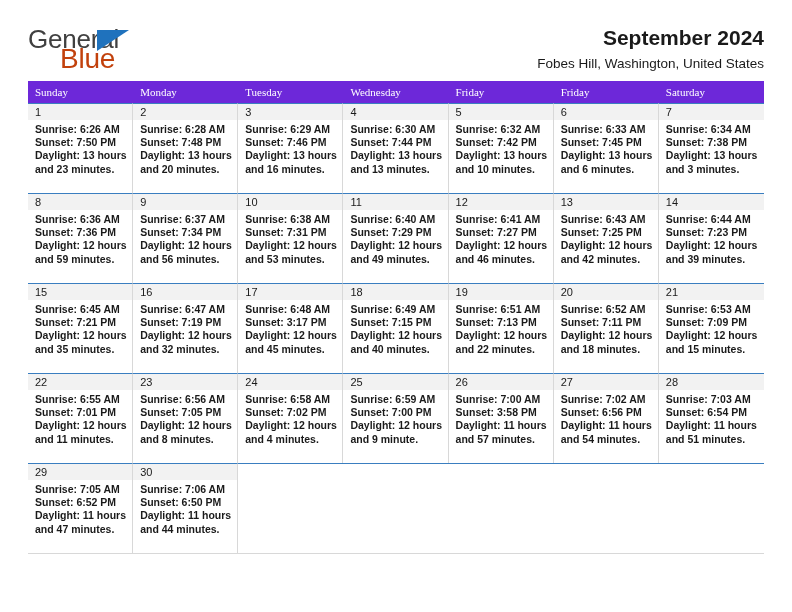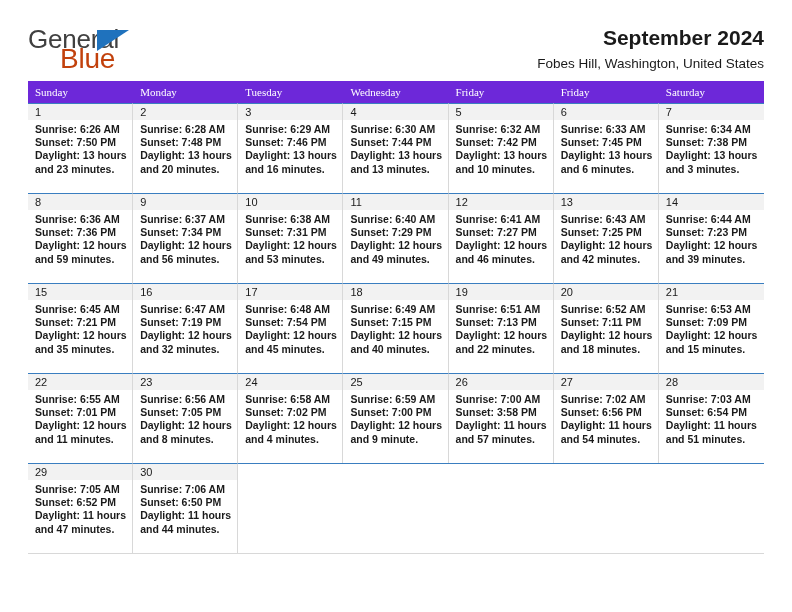--- a/index.html
+++ b/index.html
@@ -359,21 +359,21 @@
                 <div>Daylight: 12 hours</div>
                 <div>and 32 minutes.</div>
               </div>
             </div>
           </td>
           <td>
             <div class="cell">
               <div class="daynum-band">17</div>
               <div class="detail">
                 <div>Sunrise: 6:48 AM</div>
-                <div>Sunset: 7:54 PM</div>
+                <div>Sunset: 3:17 PM</div>
                 <div>Daylight: 12 hours</div>
                 <div>and 45 minutes.</div>
               </div>
             </div>
           </td>
           <td>
             <div class="cell">
               <div class="daynum-band">18</div>
               <div class="detail">
                 <div>Sunrise: 6:49 AM</div>

